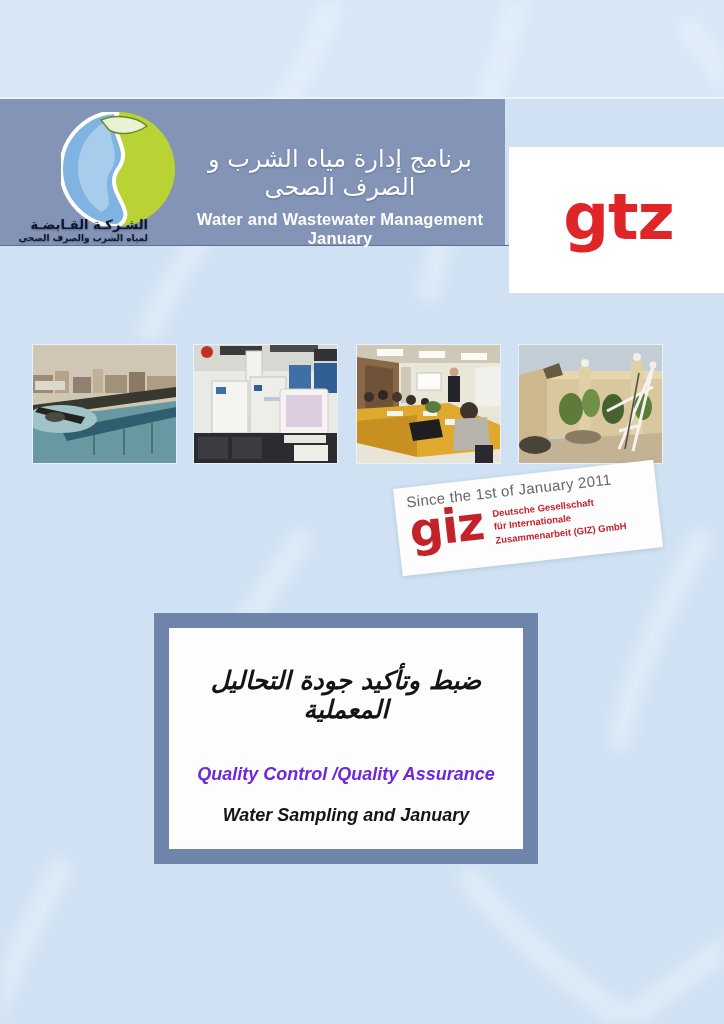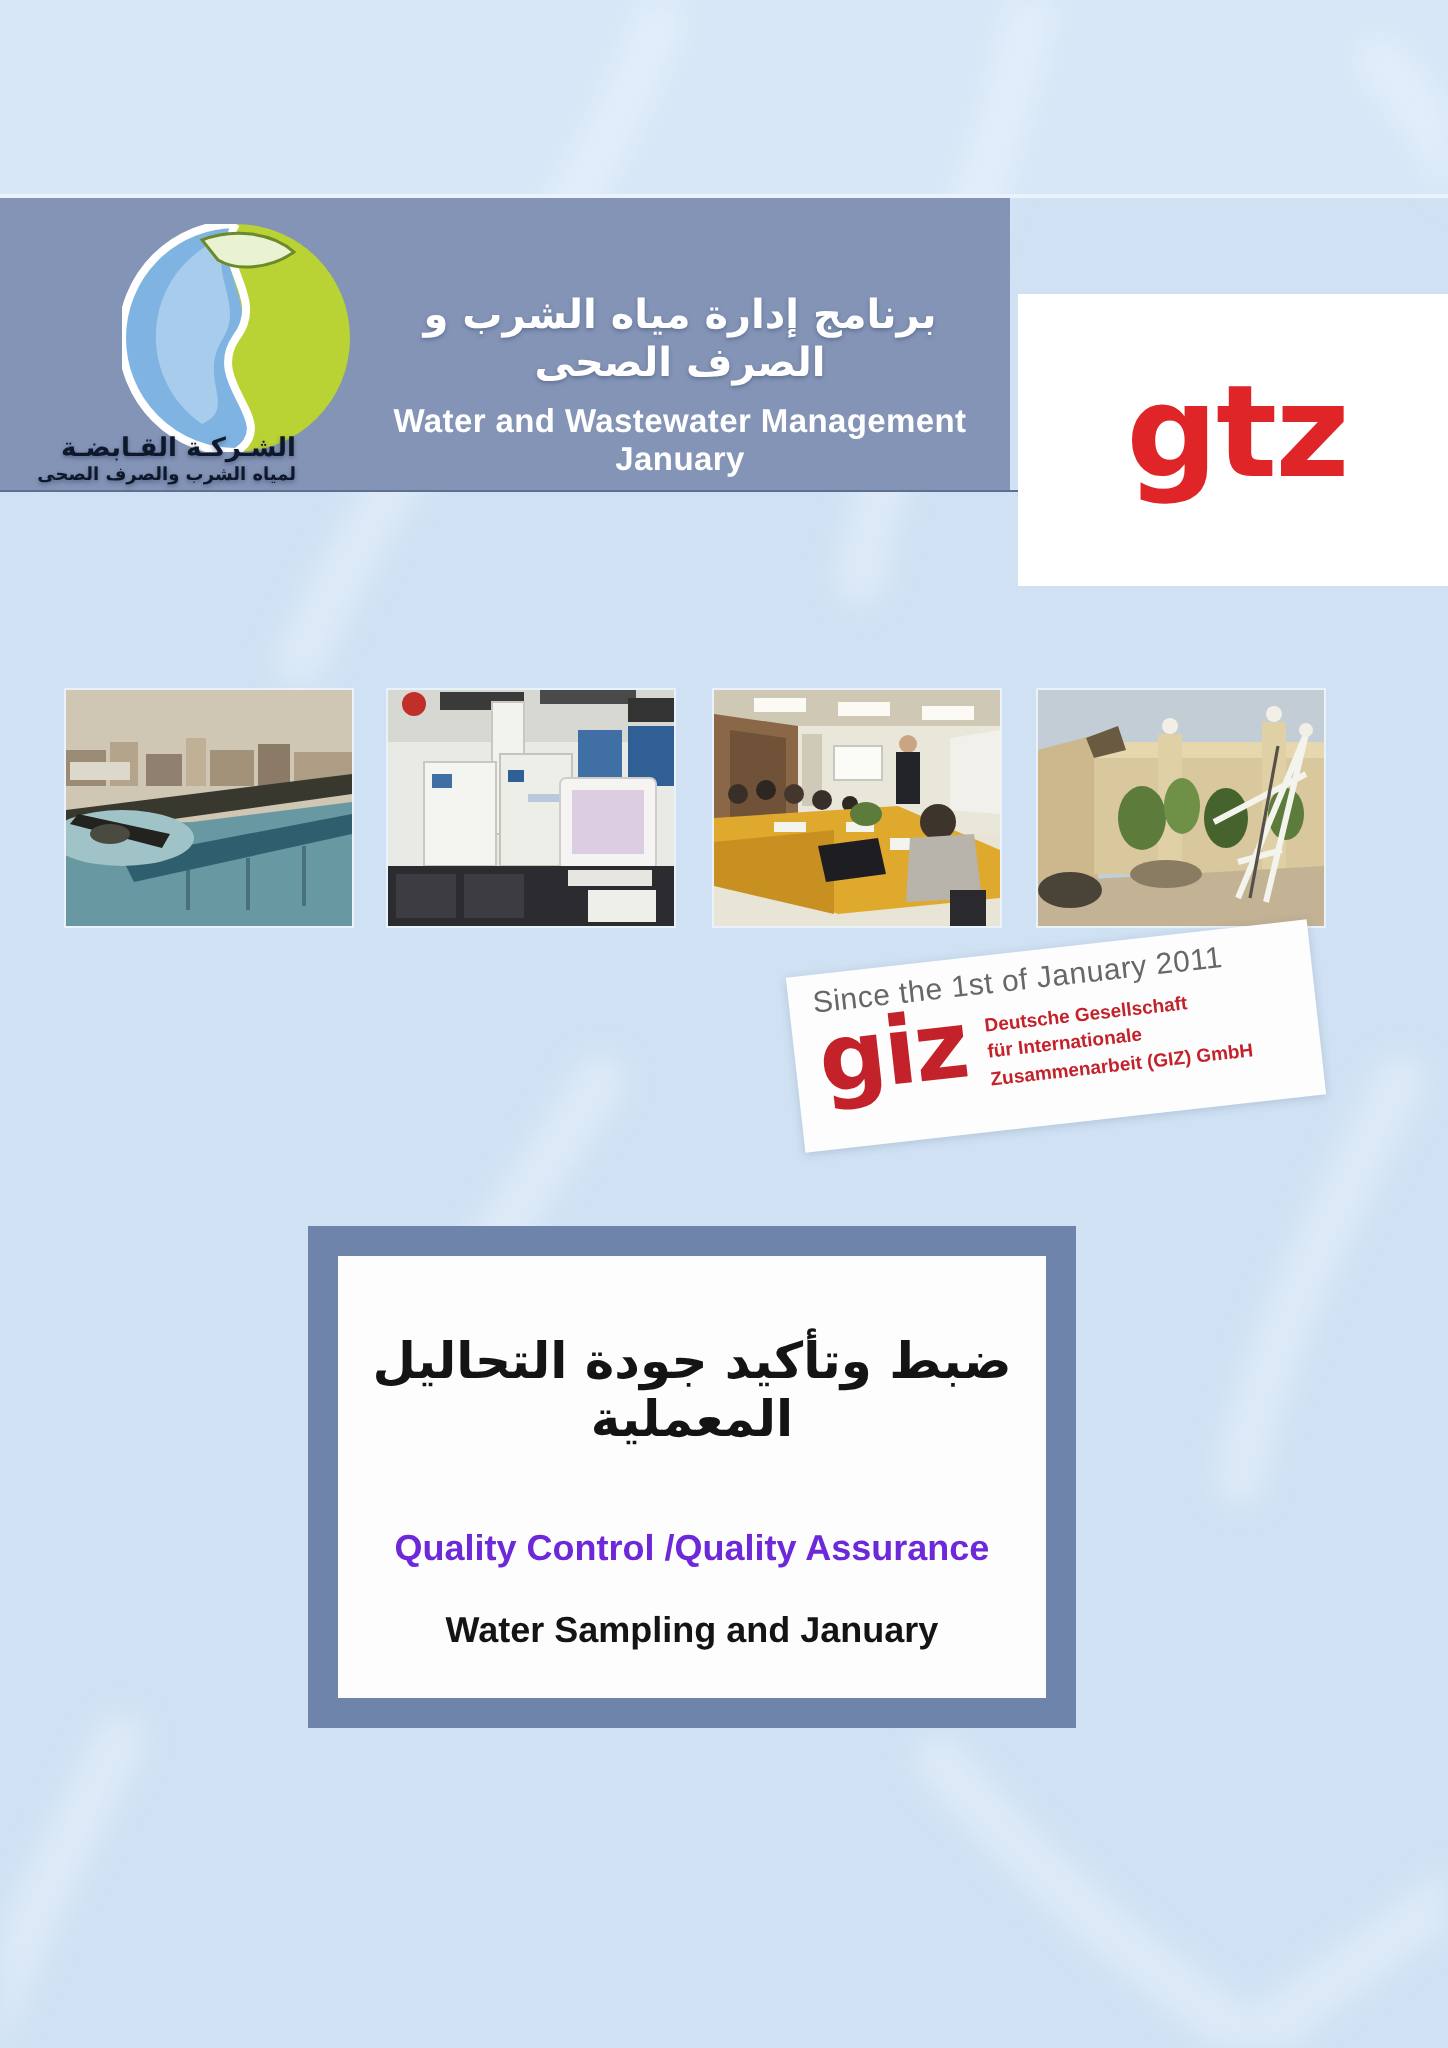--- a/index.html
+++ b/index.html
@@ -19,40 +19,40 @@
   .banner-right{position:absolute;left:509px;top:0;width:219px;height:100%;background:#ffffff;
     display:flex;align-items:center;justify-content:center;margin-top:48px;}
   .gtz{color:#e02529;font-size:64px;font-weight:bold;letter-spacing:-1px;line-height:1;
     font-family:"DejaVu Sans",sans-serif;padding-bottom:6px;}
   .logo{position:absolute;left:61px;top:13px;width:114px;height:114px;}
   .logo-text{position:absolute;left:18px;top:118px;width:130px;text-align:right;color:#0f172a;
     font-family:"DejaVu Sans",sans-serif;text-shadow:0 1px 2px rgba(40,60,100,.5);}
   .logo-text .l1{font-size:13px;font-weight:bold;line-height:1.25;}
   .logo-text .l2{font-size:9px;font-weight:bold;}
   .program-titles{position:absolute;left:175px;top:46px;width:330px;text-align:center;color:#fff;}
-  .program-titles .ar{font-family:"DejaVu Sans",sans-serif;font-size:20px;font-weight:bold;
+  .program-titles .ar{font-family:"DejaVu Sans",sans-serif;font-size:24px;font-weight:normal;
     text-shadow:0 1px 2px rgba(40,60,100,.4);}
   .program-titles .en{margin-top:9px;font-size:16.5px;font-weight:bold;letter-spacing:.2px;}
   
   .photos{position:absolute;left:0;top:345px;width:724px;height:118px;}
   .photo{position:absolute;top:0;width:143px;height:118px;outline:1px solid rgba(255,255,255,.55);}
   .photo svg{display:block;width:100%;height:100%;}
   
   .stamp{position:absolute;left:397px;top:474px;width:262px;height:88px;background:#fdfdfd;
     transform:rotate(-6.4deg);box-shadow:0 1px 4px rgba(90,110,140,.25);padding:6px 10px 0 12px;
     box-sizing:border-box;}
   .stamp .since{color:#676767;font-size:15px;letter-spacing:.3px;white-space:nowrap;}
   .stamp .row{display:flex;align-items:flex-start;margin-top:1px;}
   .stamp .giz{color:#c4222b;font-size:47px;font-weight:bold;line-height:.85;
     font-family:"DejaVu Sans",sans-serif;letter-spacing:-1px;}
   .stamp .org{margin-left:10px;margin-top:5px;color:#c4222b;font-size:9.5px;font-weight:bold;
     line-height:1.4;white-space:nowrap;}
   
   .title-box{position:absolute;left:154px;top:613px;width:384px;height:251px;background:#fefdfe;
-    border:15px solid #6e84aa;box-sizing:border-box;text-align:center;}
+    border:15px solid #6e84aa;box-sizing:border-box;text-align:center;font-style:italic;}
   .title-box .ar{margin-top:38px;font-family:"DejaVu Sans",sans-serif;font-size:25px;
     font-weight:bold;color:#141414;direction:rtl;}
   .title-box .en1{margin-top:40px;font-size:18px;font-weight:bold;color:#6d28d9;}
   .title-box .en2{margin-top:20px;font-size:18px;font-weight:bold;color:#141414;}
 </style>
 </head>
 <body>
 
 <div class="page">
 

